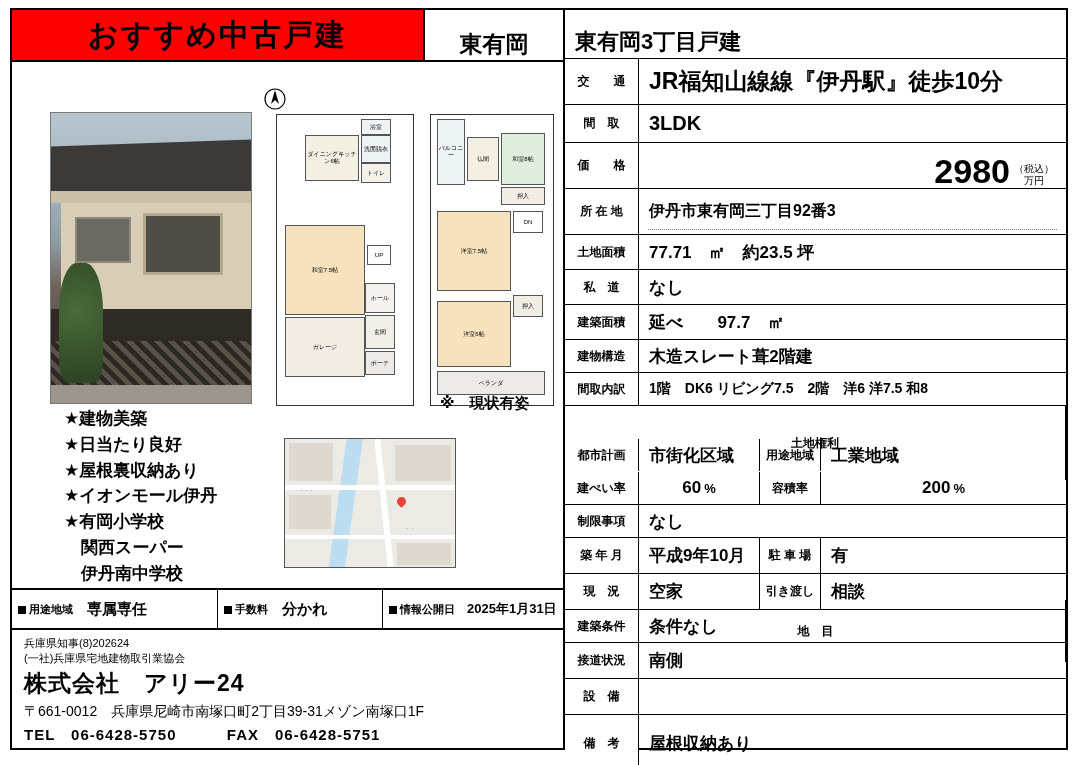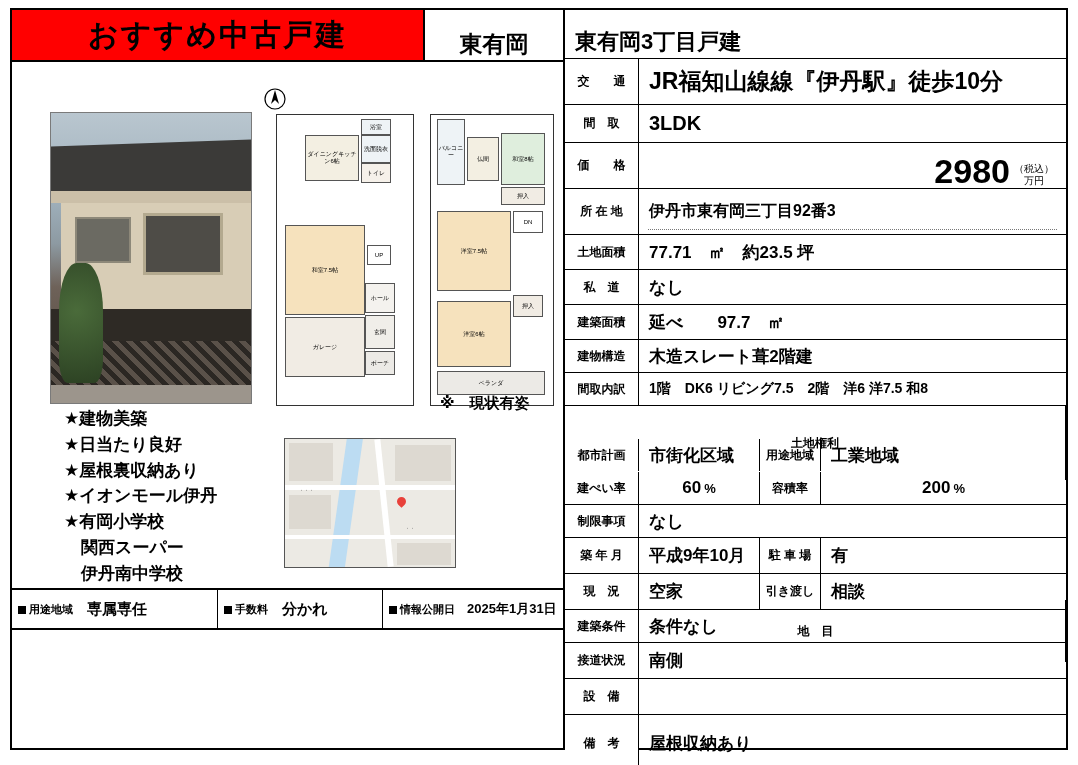--- a/index.html
+++ b/index.html
@@ -164,20 +164,31 @@
         <div class="deal-cell dc2">
           <span class="deal-head"><span class="sq"></span><span>手数料</span></span>
           <span class="deal-val" style="margin-left:14px;">分かれ</span>
         </div>
         <div class="deal-cell dc3">
           <span class="deal-head"><span class="sq"></span><span>情報公開日</span></span>
           <span class="deal-val" style="margin-left:12px;font-size:13px;">2025年1月31日</span>
         </div>
       </div>
 
+      <div class="company">
+        <div class="c-lic">兵庫県知事(8)202624</div>
+        <div class="c-lic">(一社)兵庫県宅地建物取引業協会</div>
+        <div class="c-name">株式会社　アリー24</div>
+        <div class="c-addr">〒661-0012　兵庫県尼崎市南塚口町2丁目39-31メゾン南塚口1F</div>
+        <div class="c-tel">
+          <span>TEL　06-6428-5750</span>
+          <span style="display:inline-block;width:40px;"></span>
+          <span>FAX　06-6428-5751</span>
+        </div>
+      </div>
     </div>
 
     <div class="right">
 
       <div class="row" style="height:49px;">
         <div class="val" style="font-size:22px;margin-top:16px;">東有岡3丁目戸建</div>
       </div>
 
       <div class="row" style="height:46px;">
         <div class="lab">交　　通</div>

